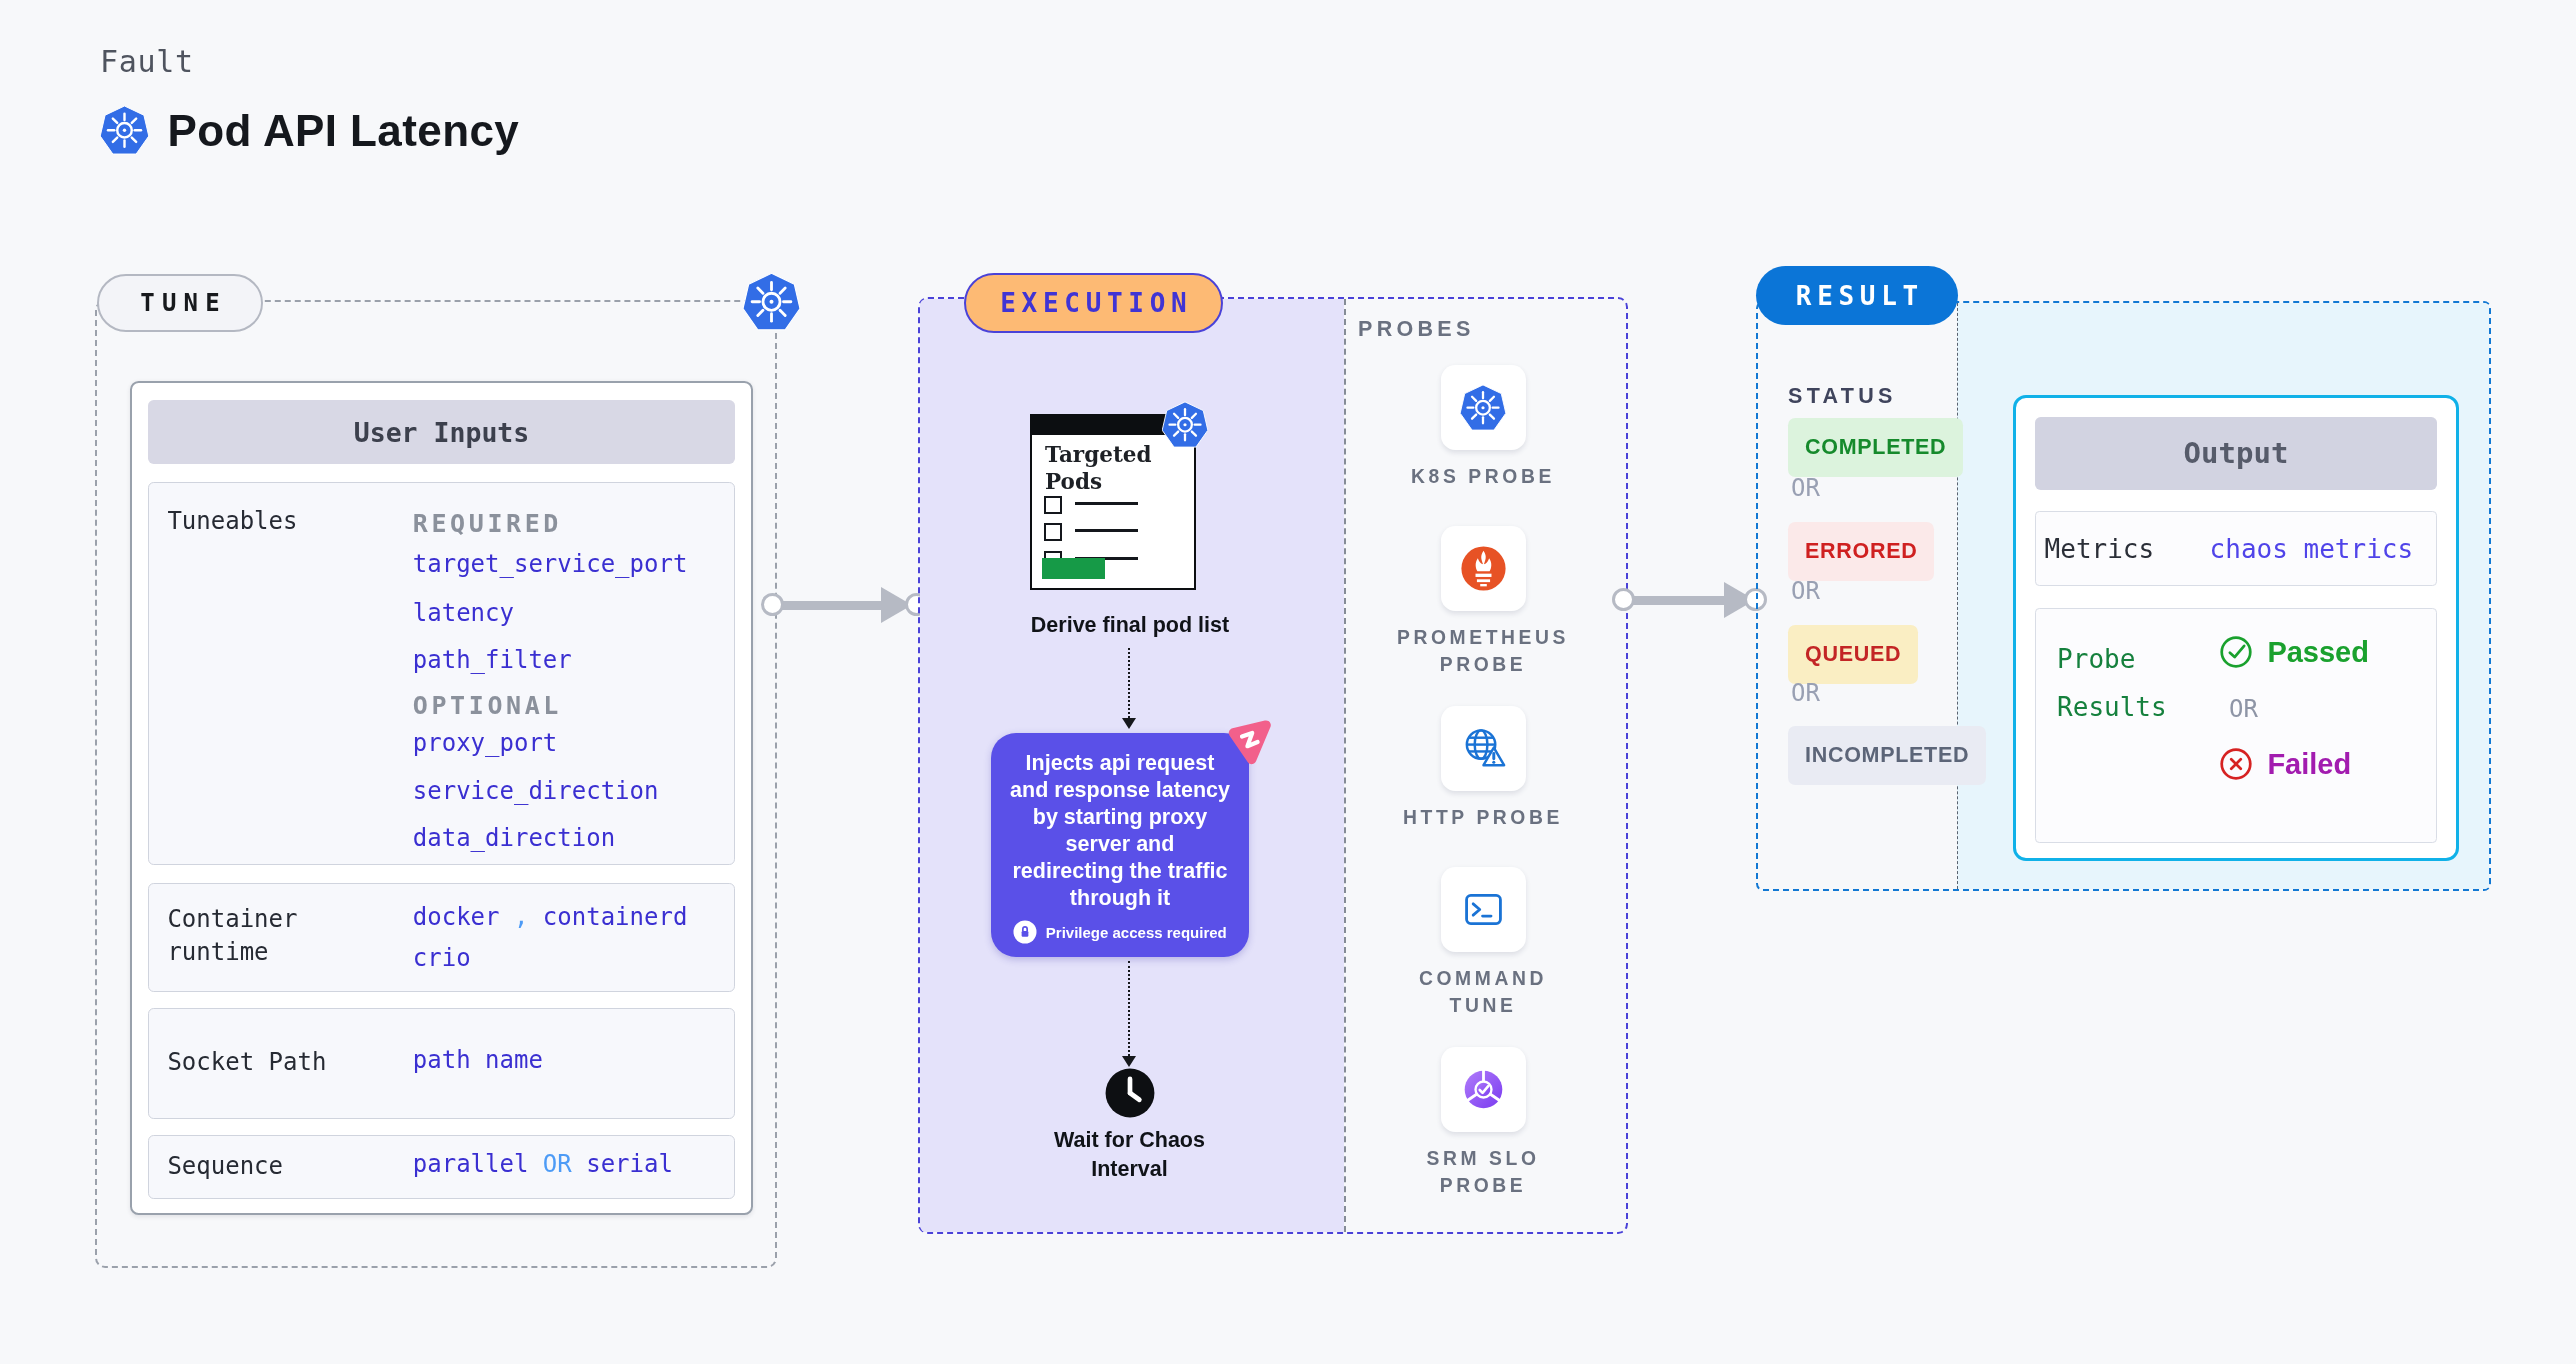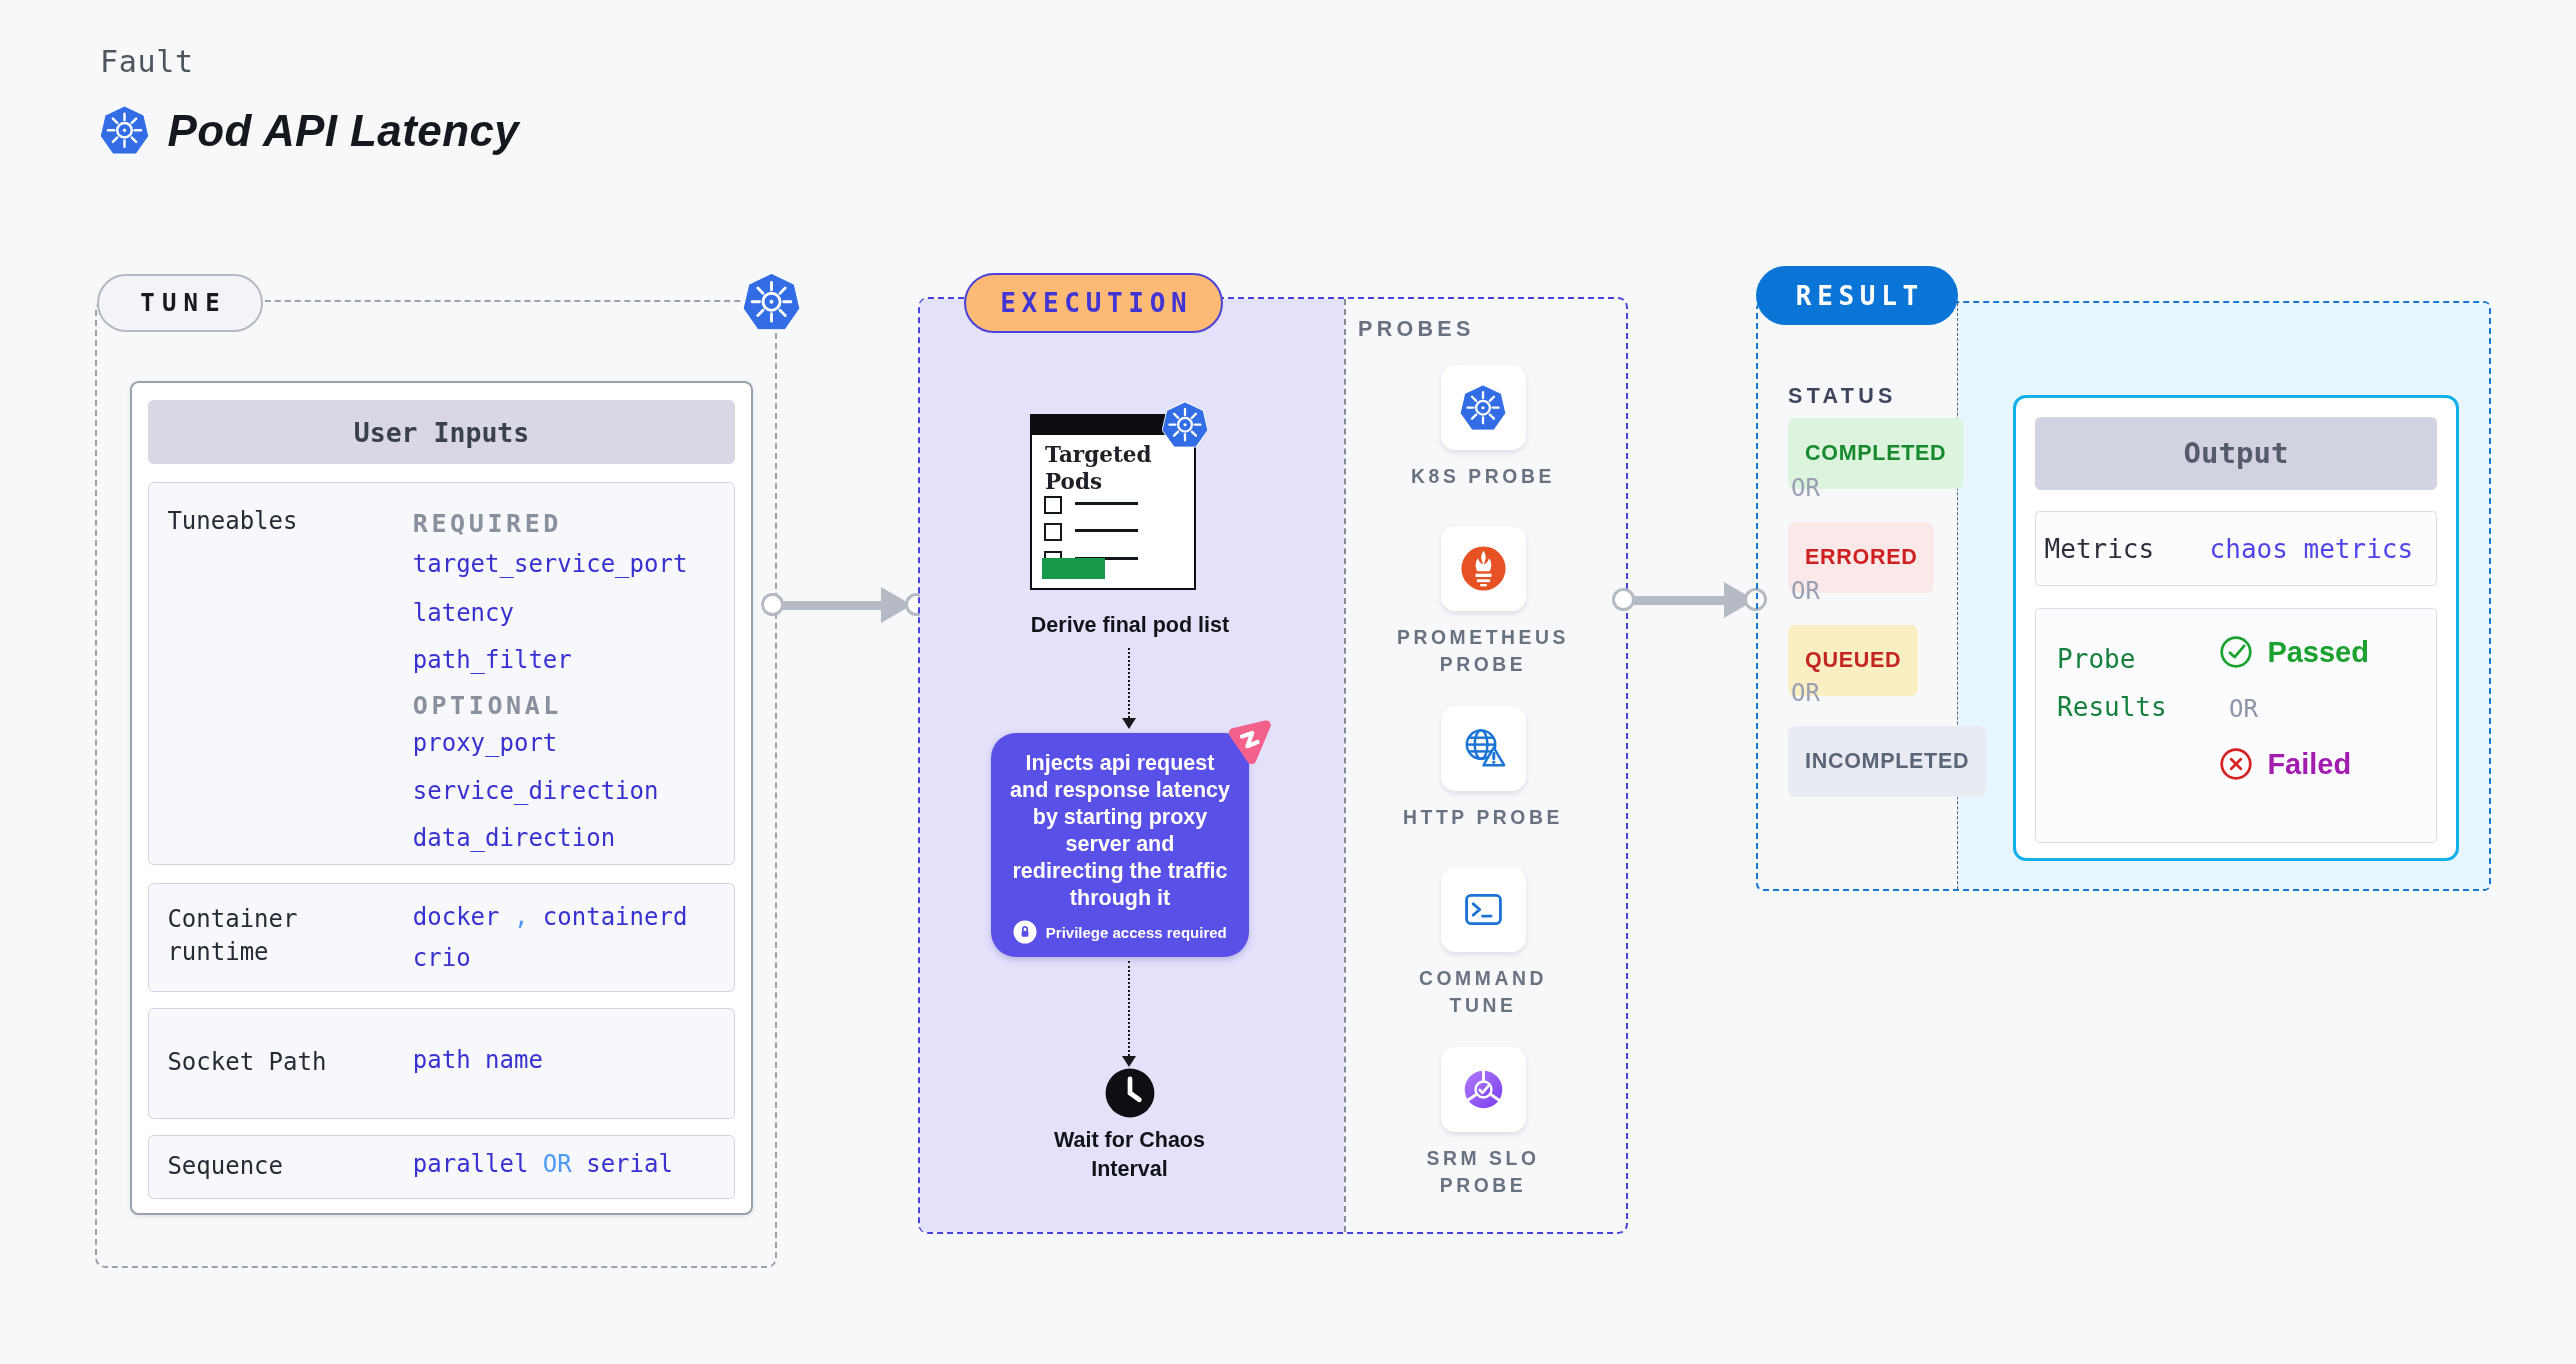--- a/index.html
+++ b/index.html
@@ -4,21 +4,21 @@
 <style>
   html,body{margin:0;padding:0;background:#eceef2;}
   .canvas{position:relative;width:2576px;height:1365px;background:#f7f8fa;overflow:hidden;
           font-family:"Liberation Sans",sans-serif;color:#15181d;}
   .mono{font-family:"DejaVu Sans Mono","Liberation Mono",monospace;}
   .abs{position:absolute;}
 
   
   .eyebrow{left:100px;top:44px;font-size:30px;color:#4f545f;letter-spacing:0.7px;}
   .title-row{left:100px;top:105px;display:flex;align-items:center;gap:18.6px;}
-  .page-title{font-size:44px;font-weight:800;color:#15181d;letter-spacing:0.4px;font-style:italic;}
+  .page-title{font-size:44px;font-weight:800;color:#15181d;letter-spacing:0.4px;}
 
   
   .tune-box{left:95px;top:300px;width:678px;height:964px;border:2.9px dashed #9ba1ab;border-radius:10px;}
   .exec-box{left:918px;top:297px;width:706px;height:933px;border:2.9px dashed #4a42d8;border-radius:10px;}
   .exec-left{position:absolute;left:0;top:0;bottom:0;width:424px;background:#e4e2fa;border-radius:6.4px 0 0 6.4px;}
   .exec-divider{position:absolute;left:424px;top:0;bottom:0;width:0;border-left:2.1px dashed #858c96;}
   .result-box{left:1756px;top:301px;width:731px;height:586px;border:2.9px dashed #1278d3;border-radius:7.2px;}
   .result-cyan{position:absolute;left:199px;top:0;right:0;bottom:0;background:#e7f5fc;border-radius:0 4.3px 4.3px 0;}
   .result-divider{position:absolute;left:199px;top:0;bottom:0;width:0;border-left:1.4px dashed #5b6370;}
 
@@ -75,21 +75,21 @@
   
   .probes-heading{left:1358px;top:317px;font-size:21.5px;font-weight:bold;letter-spacing:4.3px;color:#6a7180;}
   .probe{position:absolute;left:1397px;width:172px;text-align:center;}
   .probe-card{width:85px;height:85px;border-radius:14.3px;background:#ffffff;margin:0 auto;
               box-shadow:0 2.1px 5.7px rgba(50,60,90,0.12);display:flex;align-items:center;justify-content:center;}
   .probe-label{margin-top:13px;font-size:19.3px;font-weight:bold;letter-spacing:3.6px;color:#6a7180;line-height:27px;}
 
   
   .status-heading{left:1788px;top:384px;font-size:21.5px;font-weight:800;letter-spacing:4.3px;color:#3f445c;}
   .badge{position:absolute;left:1788px;height:39px;border-radius:7.2px;display:flex;align-items:center;
-         padding:16px 17px;font-size:21.5px;font-weight:800;letter-spacing:0.7px;}
+         padding:10px 17px;font-size:21.5px;font-weight:800;letter-spacing:0.7px;}
   .badge-completed{top:418px;background:#dcf3dd;color:#168a2c;}
   .badge-errored{top:522px;background:#fbe9e9;color:#cf2020;}
   .badge-queued{top:625px;background:#faeec3;color:#c32525;}
   .badge-incompleted{top:726px;background:#e9ebf3;color:#5c6578;}
   .status-or{position:absolute;left:1791px;font-size:24px;color:#99a0b3;}
   .or1{top:474px;} .or2{top:577px;} .or3{top:679px;}
 
   .output-card{left:2013px;top:395px;width:446px;height:466px;background:#ffffff;border:3.6px solid #10b1e8;
                border-radius:13px;padding:18.6px;box-sizing:border-box;}
   .output-head{height:73px;background:#d2d3e1;border-radius:5.7px;display:flex;align-items:center;justify-content:center;

